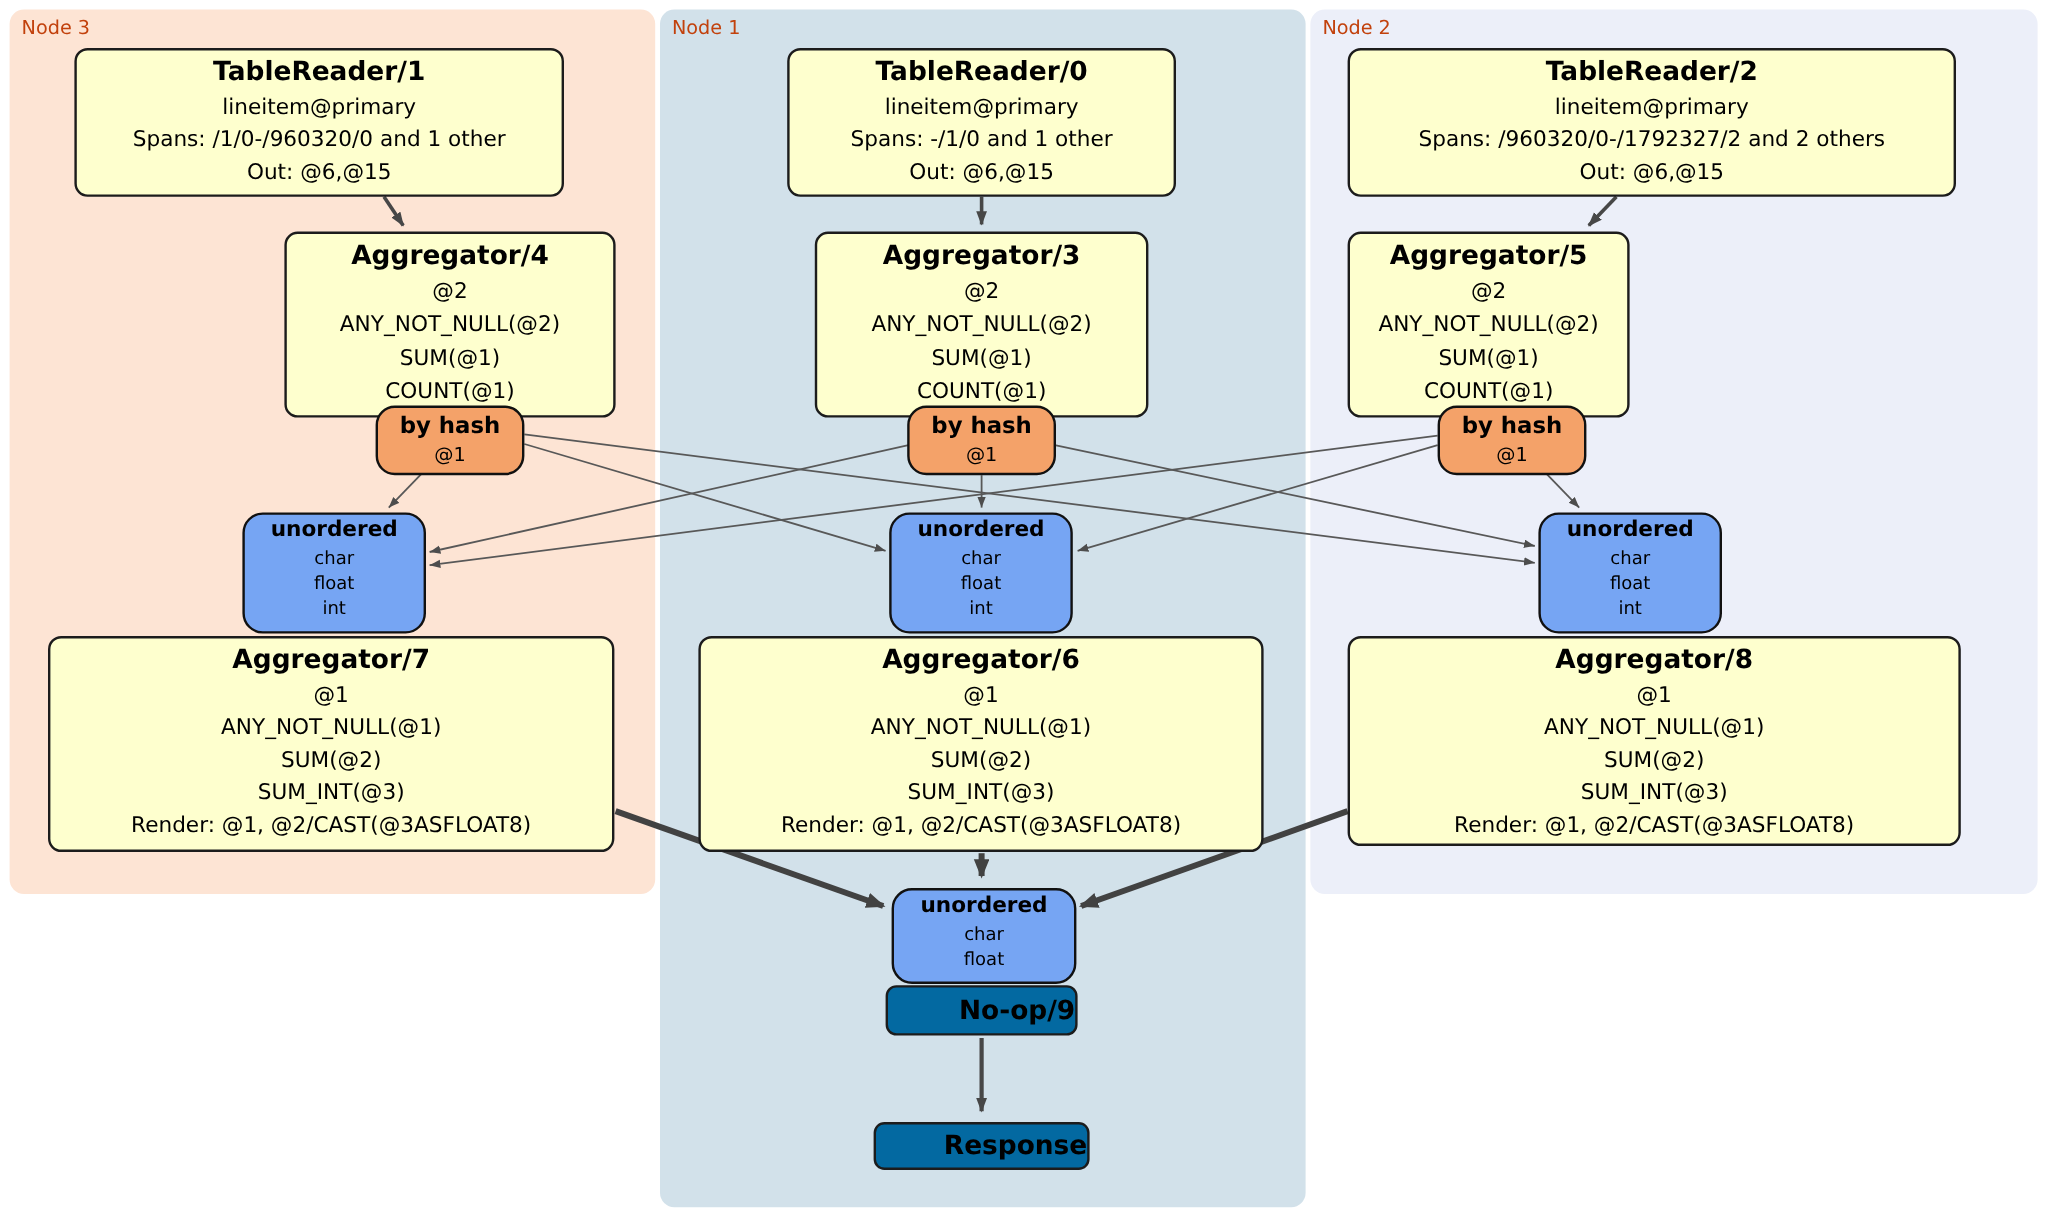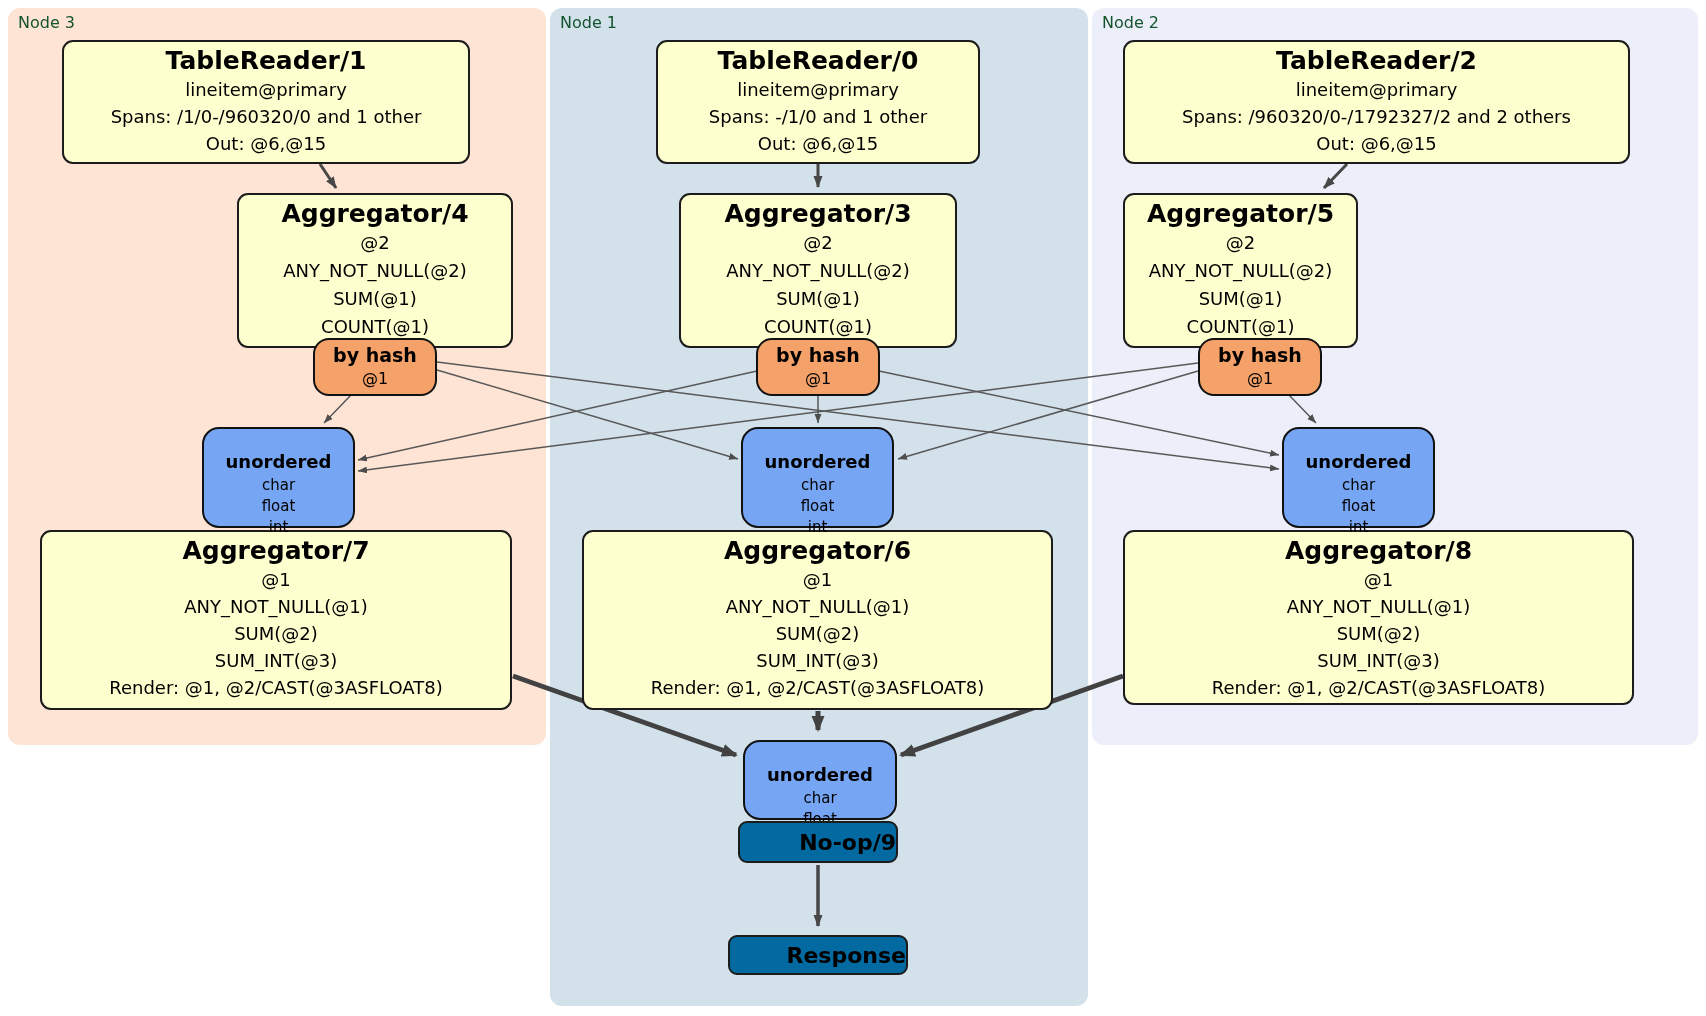--- a/index.html
+++ b/index.html
@@ -1,34 +1,34 @@
 <!DOCTYPE html>
 <html><head>
 <meta charset="utf-8">
 <style>
   html,body{margin:0;padding:0;background:#ffffff;}
   #canvas{
     position:relative;width:1706px;height:1016px;overflow:hidden;
     background:#ffffff;font-family:"DejaVu Sans","Liberation Sans",sans-serif;color:#000;
   }
   .panel{position:absolute;border-radius:12px;}
-  .panel-label{position:absolute;left:10px;top:5px;font-size:16px;color:#14532d;}
+  .panel-label{position:absolute;left:10px;top:5px;font-size:16px;color:#c2410c;}
   #edges{position:absolute;left:0;top:0;z-index:2;pointer-events:none;}
   .box{position:absolute;z-index:3;background:#feffce;border:2px solid #1c1c1c;
        border-radius:11px;text-align:center;box-sizing:border-box;}
-  .proc-title{font-weight:bold;font-size:25px;line-height:30px;padding-top:4px;white-space:nowrap;}
+  .proc-title{font-weight:bold;font-size:22px;line-height:30px;padding-top:4px;white-space:nowrap;}
   .proc-line{font-size:18px;line-height:27px;white-space:nowrap;}
   .agg2 .proc-line{line-height:28px;}
   .router{position:absolute;z-index:4;background:#f4a269;border:2px solid #111;
           border-radius:16px;text-align:center;box-sizing:border-box;}
   .router-title{font-weight:bold;font-size:19px;line-height:25px;padding-top:3px;}
   .router-line{font-size:16px;line-height:21px;}
   .sync{position:absolute;z-index:4;background:#76a5f3;border:2px solid #111;
         border-radius:17px;text-align:center;box-sizing:border-box;}
-  .sync-title{font-weight:bold;font-size:18px;line-height:26px;padding-top:20px;}
+  .sync-title{font-weight:bold;font-size:18px;line-height:26px;padding-top:0;}
   .sync-line{font-size:15px;line-height:21px;}
   .minibox{position:absolute;z-index:4;background:#0369a1;border:2px solid #1c1c1c;
            border-radius:9px;text-align:right;box-sizing:border-box;
            font-weight:bold;font-size:22px;}
 </style>
 </head>
 <body>
 
 <div id="canvas">
 

